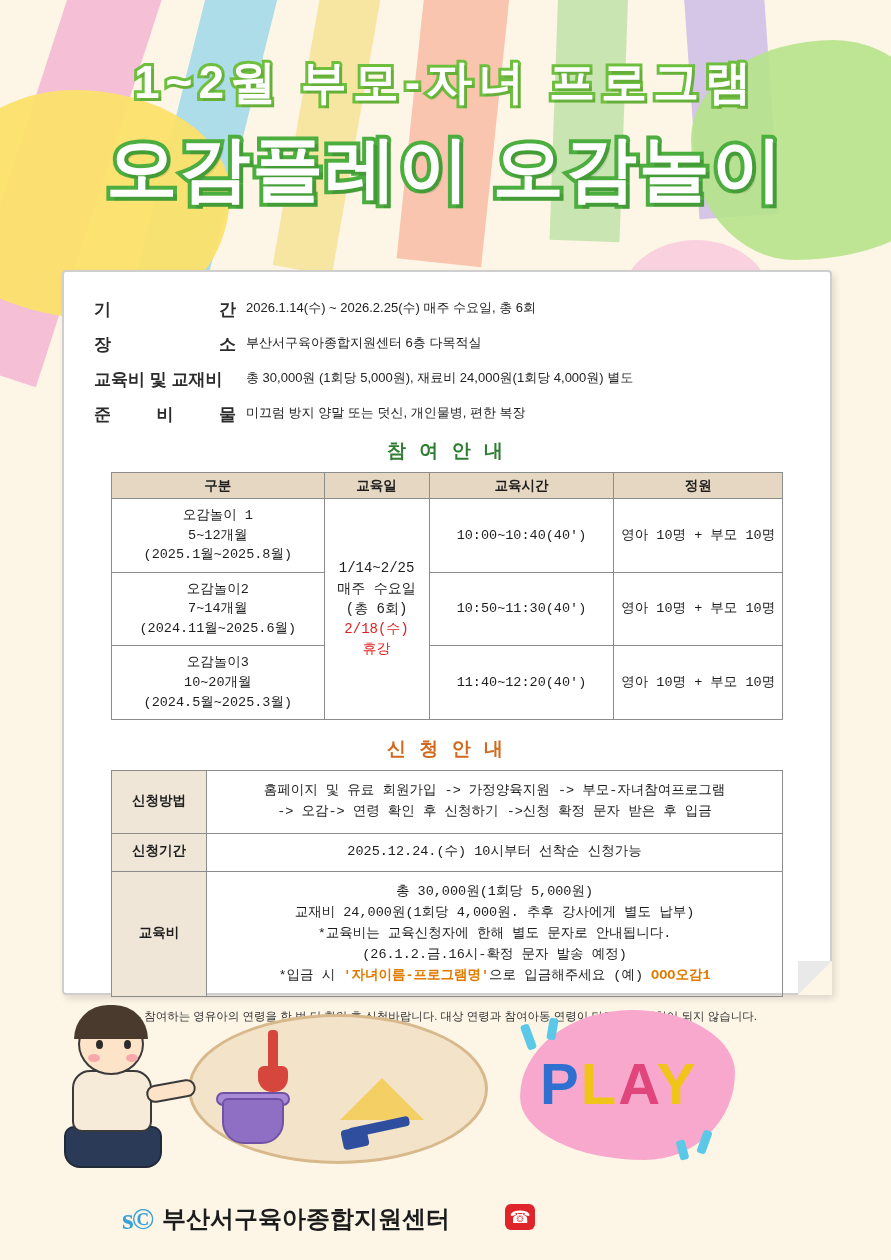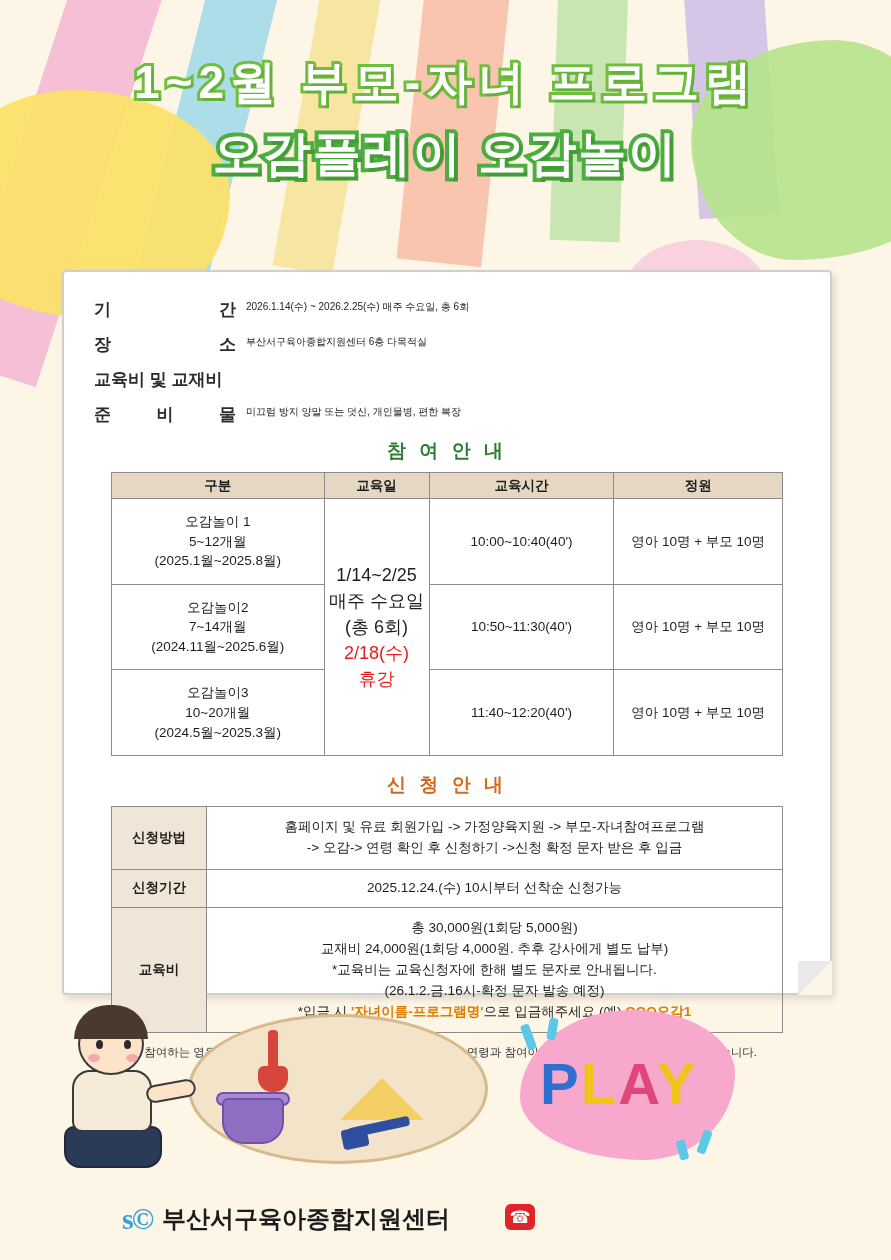--- a/index.html
+++ b/index.html
@@ -32,21 +32,21 @@
   .titles { position:absolute; top:52px; left:0; right:0; text-align:center; }
   .title-1 {
     font-size: 46px; font-weight:bold; letter-spacing: 6px;
     color:#ffffff;
     -webkit-text-stroke: 6px #6fbf3f;
     paint-order: stroke fill;
     text-shadow: 3px 3px 0 rgba(0,0,0,.08);
   }
   .title-2 {
     margin-top: 8px;
-    font-size: 48px; font-weight:bold; letter-spacing: 2px;
+    font-size: 71px; font-weight:bold; letter-spacing: 2px;
     color:#ffffff;
     -webkit-text-stroke: 8px #4cae3e;
     paint-order: stroke fill;
     text-shadow: 4px 4px 0 rgba(0,0,0,.10);
   }
 
   
   .card {
     position:absolute; left:62px; top:270px; width:770px; height:725px;
     background:#ffffff; border:2px solid #cfcfcf; border-radius:4px;
@@ -58,38 +58,38 @@
   }
   .card-inner { padding: 26px 30px 10px 30px; }
 
   
   .info-row { display:flex; align-items:flex-start; margin-bottom: 12px; }
   .info-label {
     width: 152px; flex:0 0 152px; font-size:17px; font-weight:bold; color:#2b2b2b;
     display:flex; justify-content:space-between; padding-right:10px;
   }
   .info-label.wide { justify-content:flex-start; letter-spacing:0; }
-  .info-value { font-size:10px; color:#222; line-height:1.3; padding-top:2px;}
+  .info-value { font-size:13px; color:#222; line-height:1.3; padding-top:2px;}
 
   .section-title {
     text-align:center; font-size:19px; font-weight:bold; color:#2f7d32;
     letter-spacing:4px; margin: 8px 0 8px;
   }
   .section-title.apply { color:#d2691e; margin-top:16px; }
 
-  table { border-collapse: collapse; width: 672px; margin: 0 auto; }
+  table { border-collapse: collapse; width: 672px; margin: 0 auto; font-family: Liberation Mono, monospace; }
   th, td { border:1px solid #8c8c8c; text-align:center; font-size:13.5px; color:#1e1e1e; }
   thead th { background:#e6d7c3; font-weight:bold; height:26px; }
-  .t1 td { padding:13px 4px; line-height:1.45; }
+  .t1 td { padding:7px 4px; line-height:1.45; }
   .col-a { width:213px; }
   .col-b { width:105px; }
   .col-c { width:185px; }
   .col-d { width:169px; }
   .red { color:#e02020; }
-  .midcell { font-size:18px; line-height:1.5; }
+  .midcell { font-size:14px; line-height:1.5; }
 
   
   .t2 { width: 672px; }
   .t2 td { padding:8px 6px; line-height:1.55; font-size:13.5px; }
   .t2 .lbl { background:#f0e6d8; font-weight:bold; width:95px; }
   .t2 .multi { padding:10px 20px; }
   .orange { color:#e07b00; font-weight:bold; }
   .note {
     margin: 12px auto 0; width: 700px; text-align:center;
     font-size:11.5px; color:#333;
@@ -172,20 +172,21 @@
       <div class="info-label">
         <span>장</span>
         <span>소</span>
       </div>
       <div class="info-value">부산서구육아종합지원센터 6층 다목적실</div>
     </div>
 
     <div class="info-row">
       <div class="info-label wide">교육비 및 교재비</div>
       <div class="info-value"></div>
+      <div class="info-value">총 30,000원 (1회당 5,000원), 재료비 24,000원(1회당 4,000원) 별도</div>
     </div>
 
     <div class="info-row">
       <div class="info-label">
         <span>준</span>
         <span>비</span>
         <span>물</span>
       </div>
       <div class="info-value">미끄럼 방지 양말 또는 덧신, 개인물병, 편한 복장</div>
     </div>

